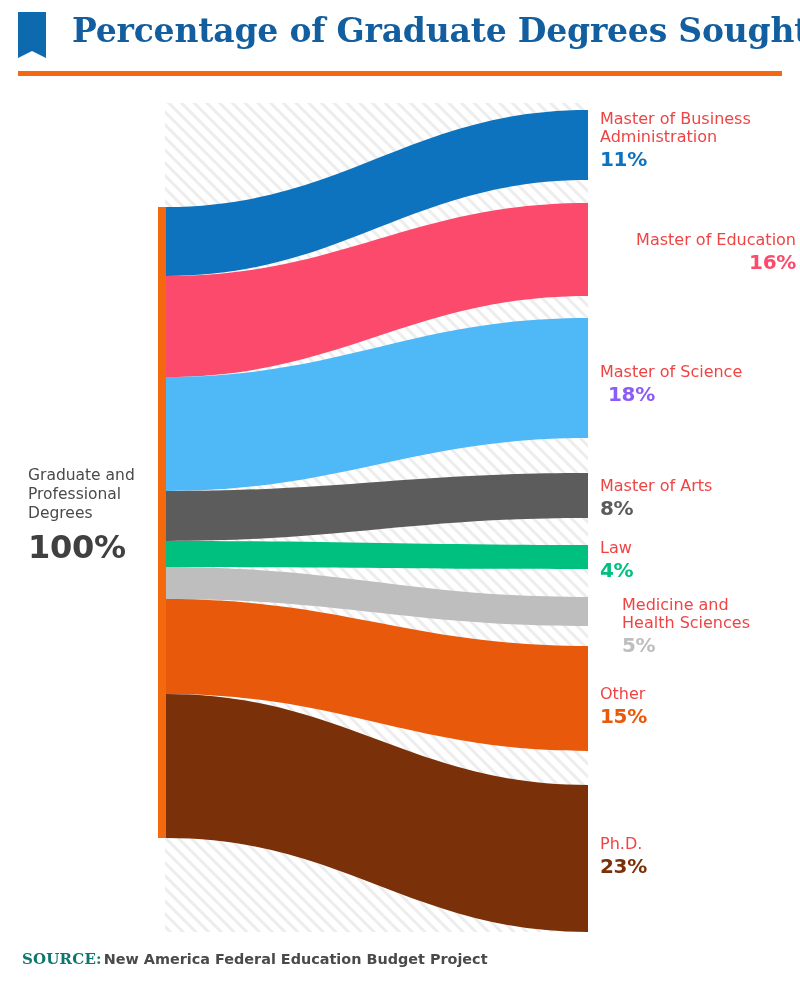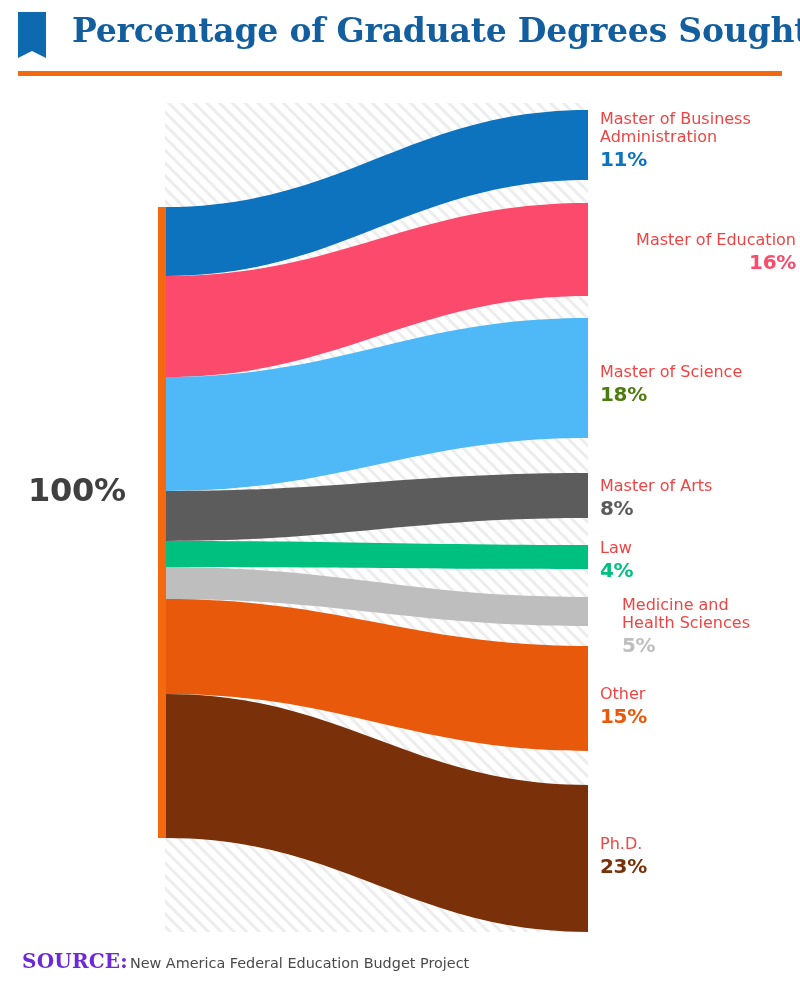--- a/index.html
+++ b/index.html
@@ -103,29 +103,30 @@
 
   
   #source-note {
     position: absolute;
     left: 22px;
     top: 949px;
     white-space: nowrap;
   }
   #source-note .src-key {
     font-family: "DejaVu Serif", serif;
-    font-size: 20px;
-    font-weight: 700;
-    color: #6d28d9;
+    font-size: 15px;
+    font-weight: 700;
+    color: #0f766e;
     letter-spacing: 0.2px;
   }
   #source-note .src-val {
     font-size: 14.4px;
     color: #4A4A4A;
     margin-left: 2px;
+    font-weight: bold;
   }
 </style>
 </head>
 <body>
 
 <div id="header">
   <svg id="bookmark-icon" viewBox="0 0 28 46">
     <path d="M0 0 H28 V46 L14 39 L0 46 Z" fill="#0D6AAE"></path>
   </svg>
   <div id="page-title">Percentage of Graduate Degrees Sought</div>
@@ -148,35 +149,40 @@
         <path d="M 166 491 C 343.24 491, 410.76 473, 588 473 L 588 518 C 410.76 518, 343.24 541, 166 541 Z" fill="#5C5C5C"></path>
         <path d="M 166 541 C 343.24 541, 410.76 545, 588 545 L 588 569 C 410.76 569, 343.24 567, 166 567 Z" fill="#00C07F"></path>
         <path d="M 166 567 C 343.24 567, 410.76 597, 588 597 L 588 626 C 410.76 626, 343.24 599, 166 599 Z" fill="#BEBEBE"></path>
         <path d="M 166 599 C 343.24 599, 410.76 646, 588 646 L 588 751 C 410.76 751, 343.24 694, 166 694 Z" fill="#E8590C"></path>
         <path d="M 166 694 C 343.24 694, 410.76 785, 588 785 L 588 932 C 410.76 932, 343.24 838, 166 838 Z" fill="#7A3008"></path>
       </g>
     <rect id="source-bar" x="158" y="207" width="8" height="631" fill="#F4690E"></rect>
   </svg>
 
   <div id="source-label">
+    <div class="node-name">
+      <span>Graduate and</span><br>
+      <span>Professional</span><br>
+      <span>Degrees</span>
+    </div>
     <div class="node-value">100%</div>
   </div>
 
   <div id="target-labels">
       <div class="target-label" style="top: 110px;">
         <div class="t-name"><span>Master of Business</span><br><span>Administration</span></div>
         <div class="t-value" style="color: rgb(13, 115, 190);">11%</div>
       </div>
       <div class="target-label" style="top: 231px; text-align: right;">
         <div class="t-name"><span>Master of Education</span></div>
         <div class="t-value" style="color: rgb(251, 74, 108);">16%</div>
       </div>
       <div class="target-label" style="top: 363px;">
         <div class="t-name"><span>Master of Science</span></div>
-        <div class="t-value" style="color: #4d7c0f;">18%</div>
+        <div class="t-value" style="color: #8b5cf6; margin-left: 8px;">18%</div>
       </div>
       <div class="target-label" style="top: 477px;">
         <div class="t-name"><span>Master of Arts</span></div>
         <div class="t-value" style="color: rgb(92, 92, 92);">8%</div>
       </div>
       <div class="target-label" style="top: 539px;">
         <div class="t-name"><span>Law</span></div>
         <div class="t-value" style="color: rgb(0, 192, 127);">4%</div>
       </div>
       <div class="target-label" style="top: 596px; margin-left: 22px;">

